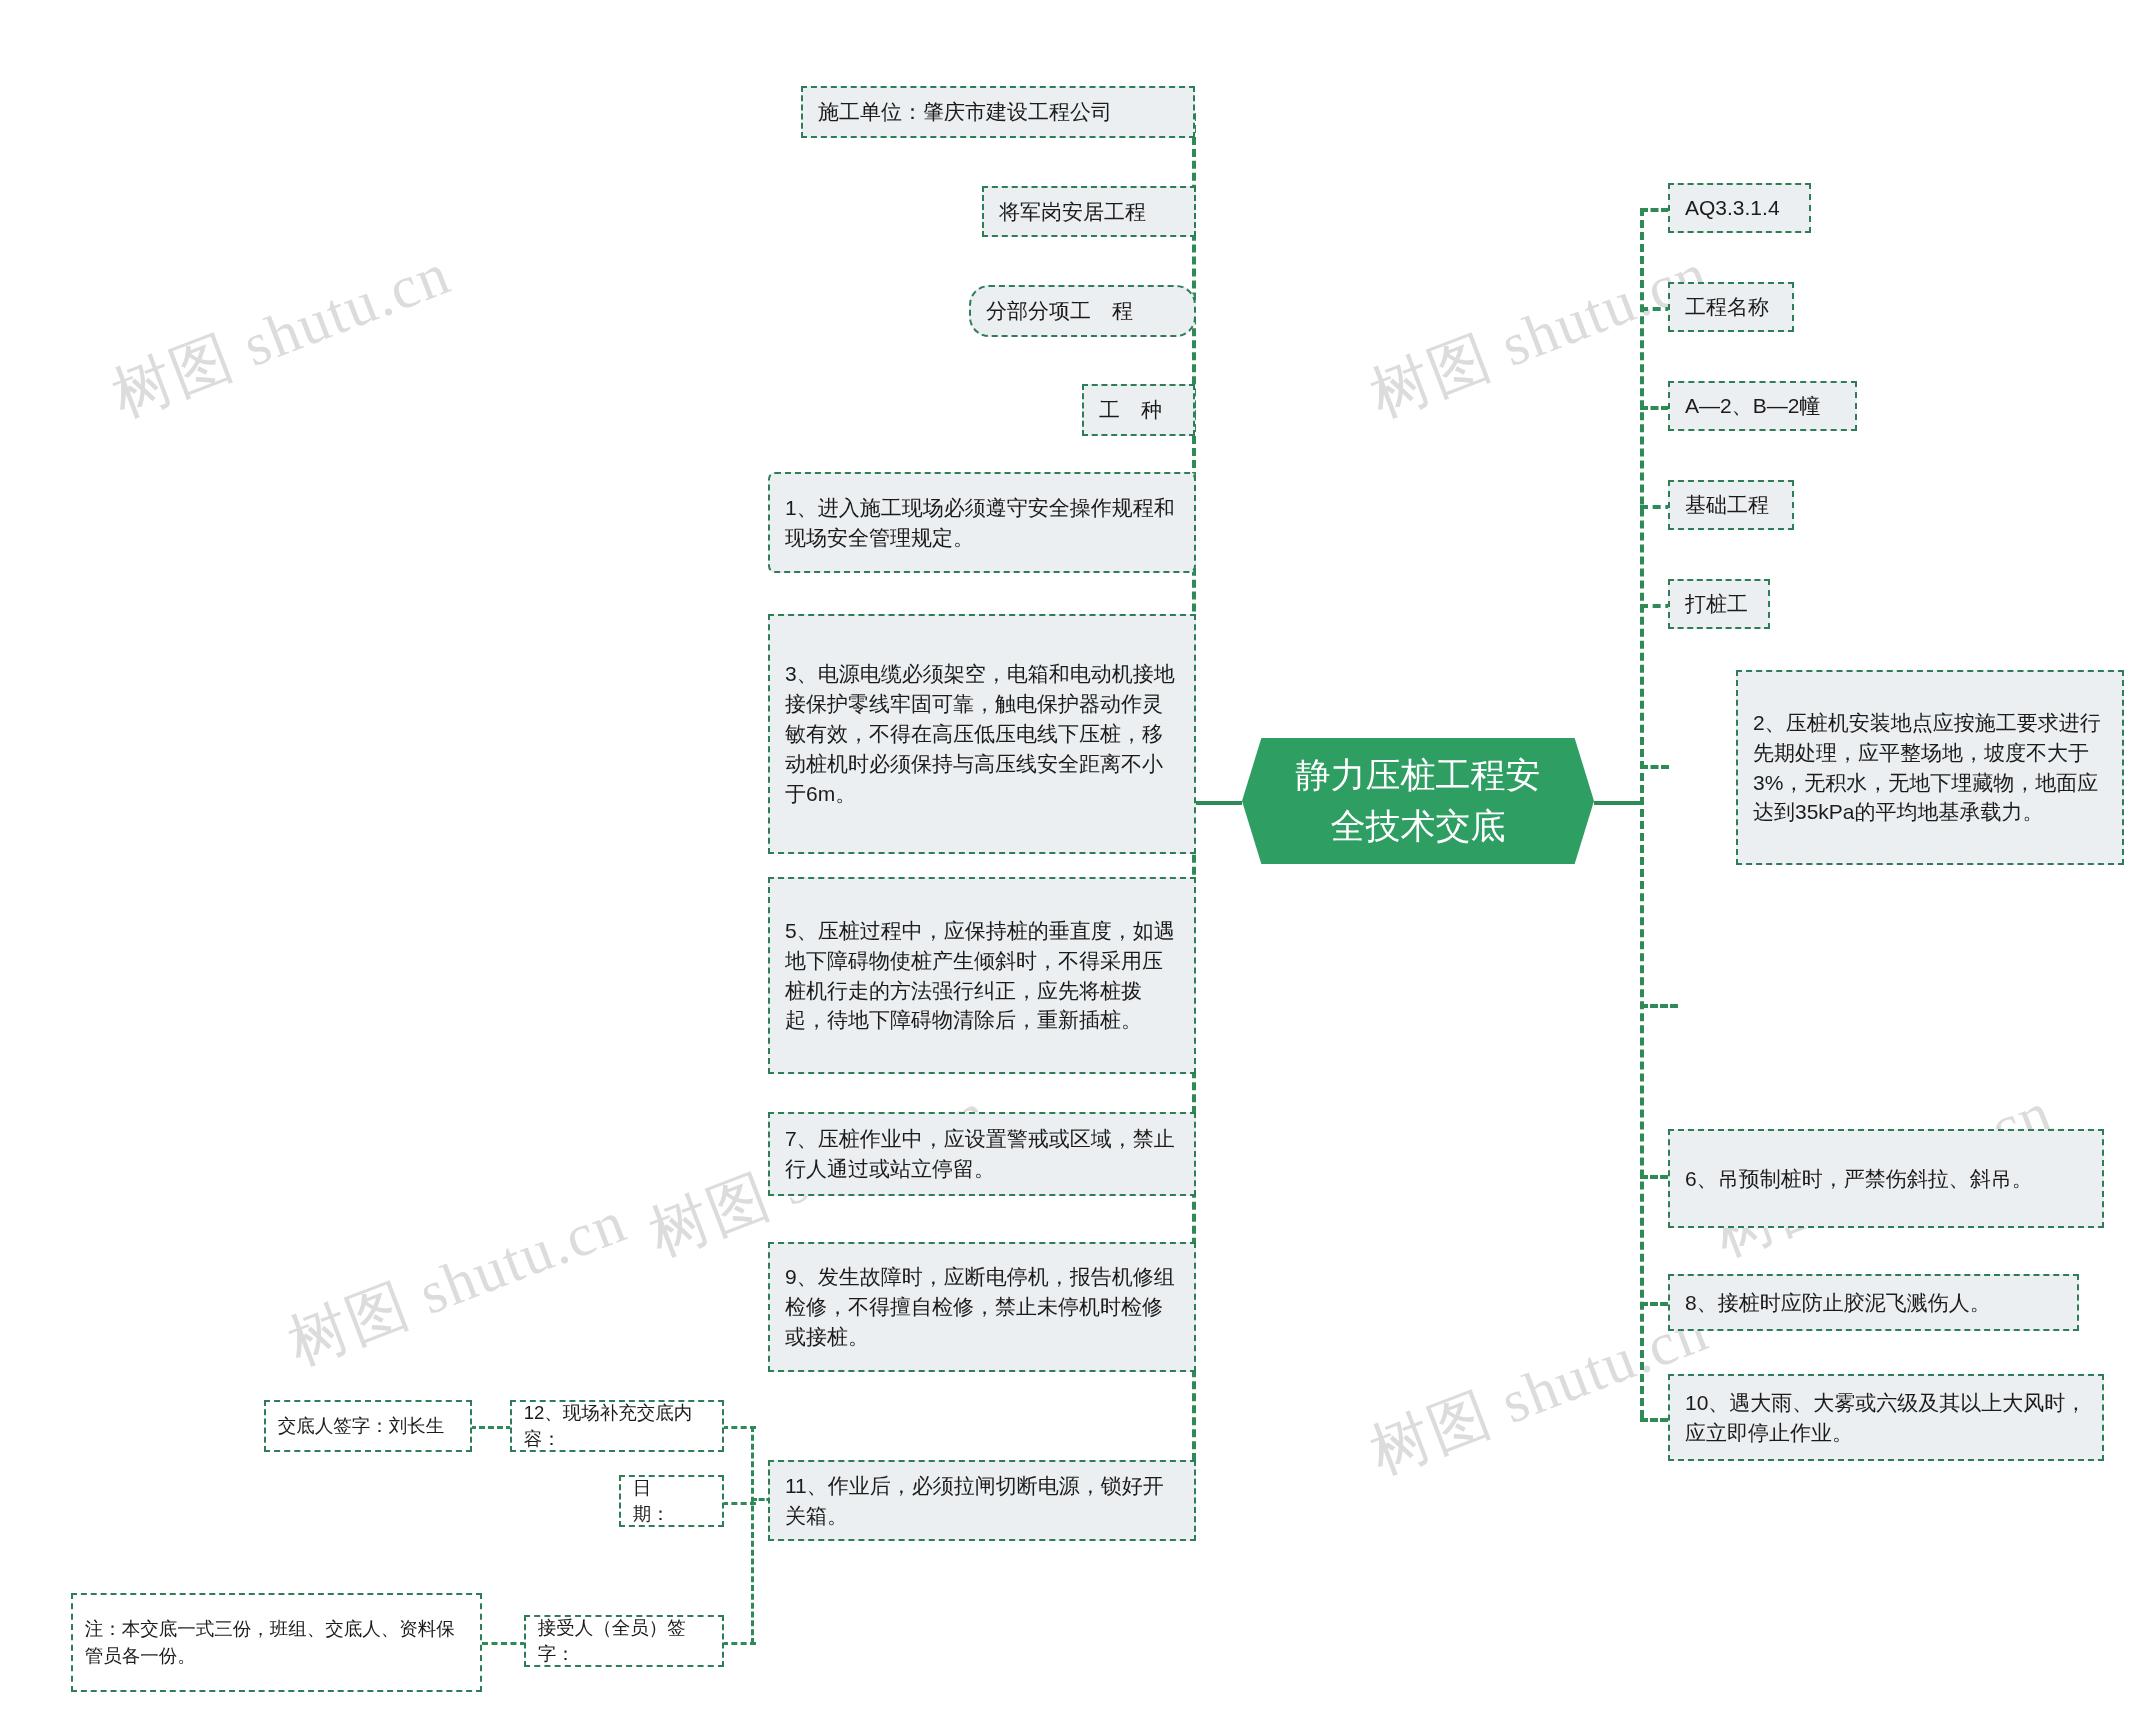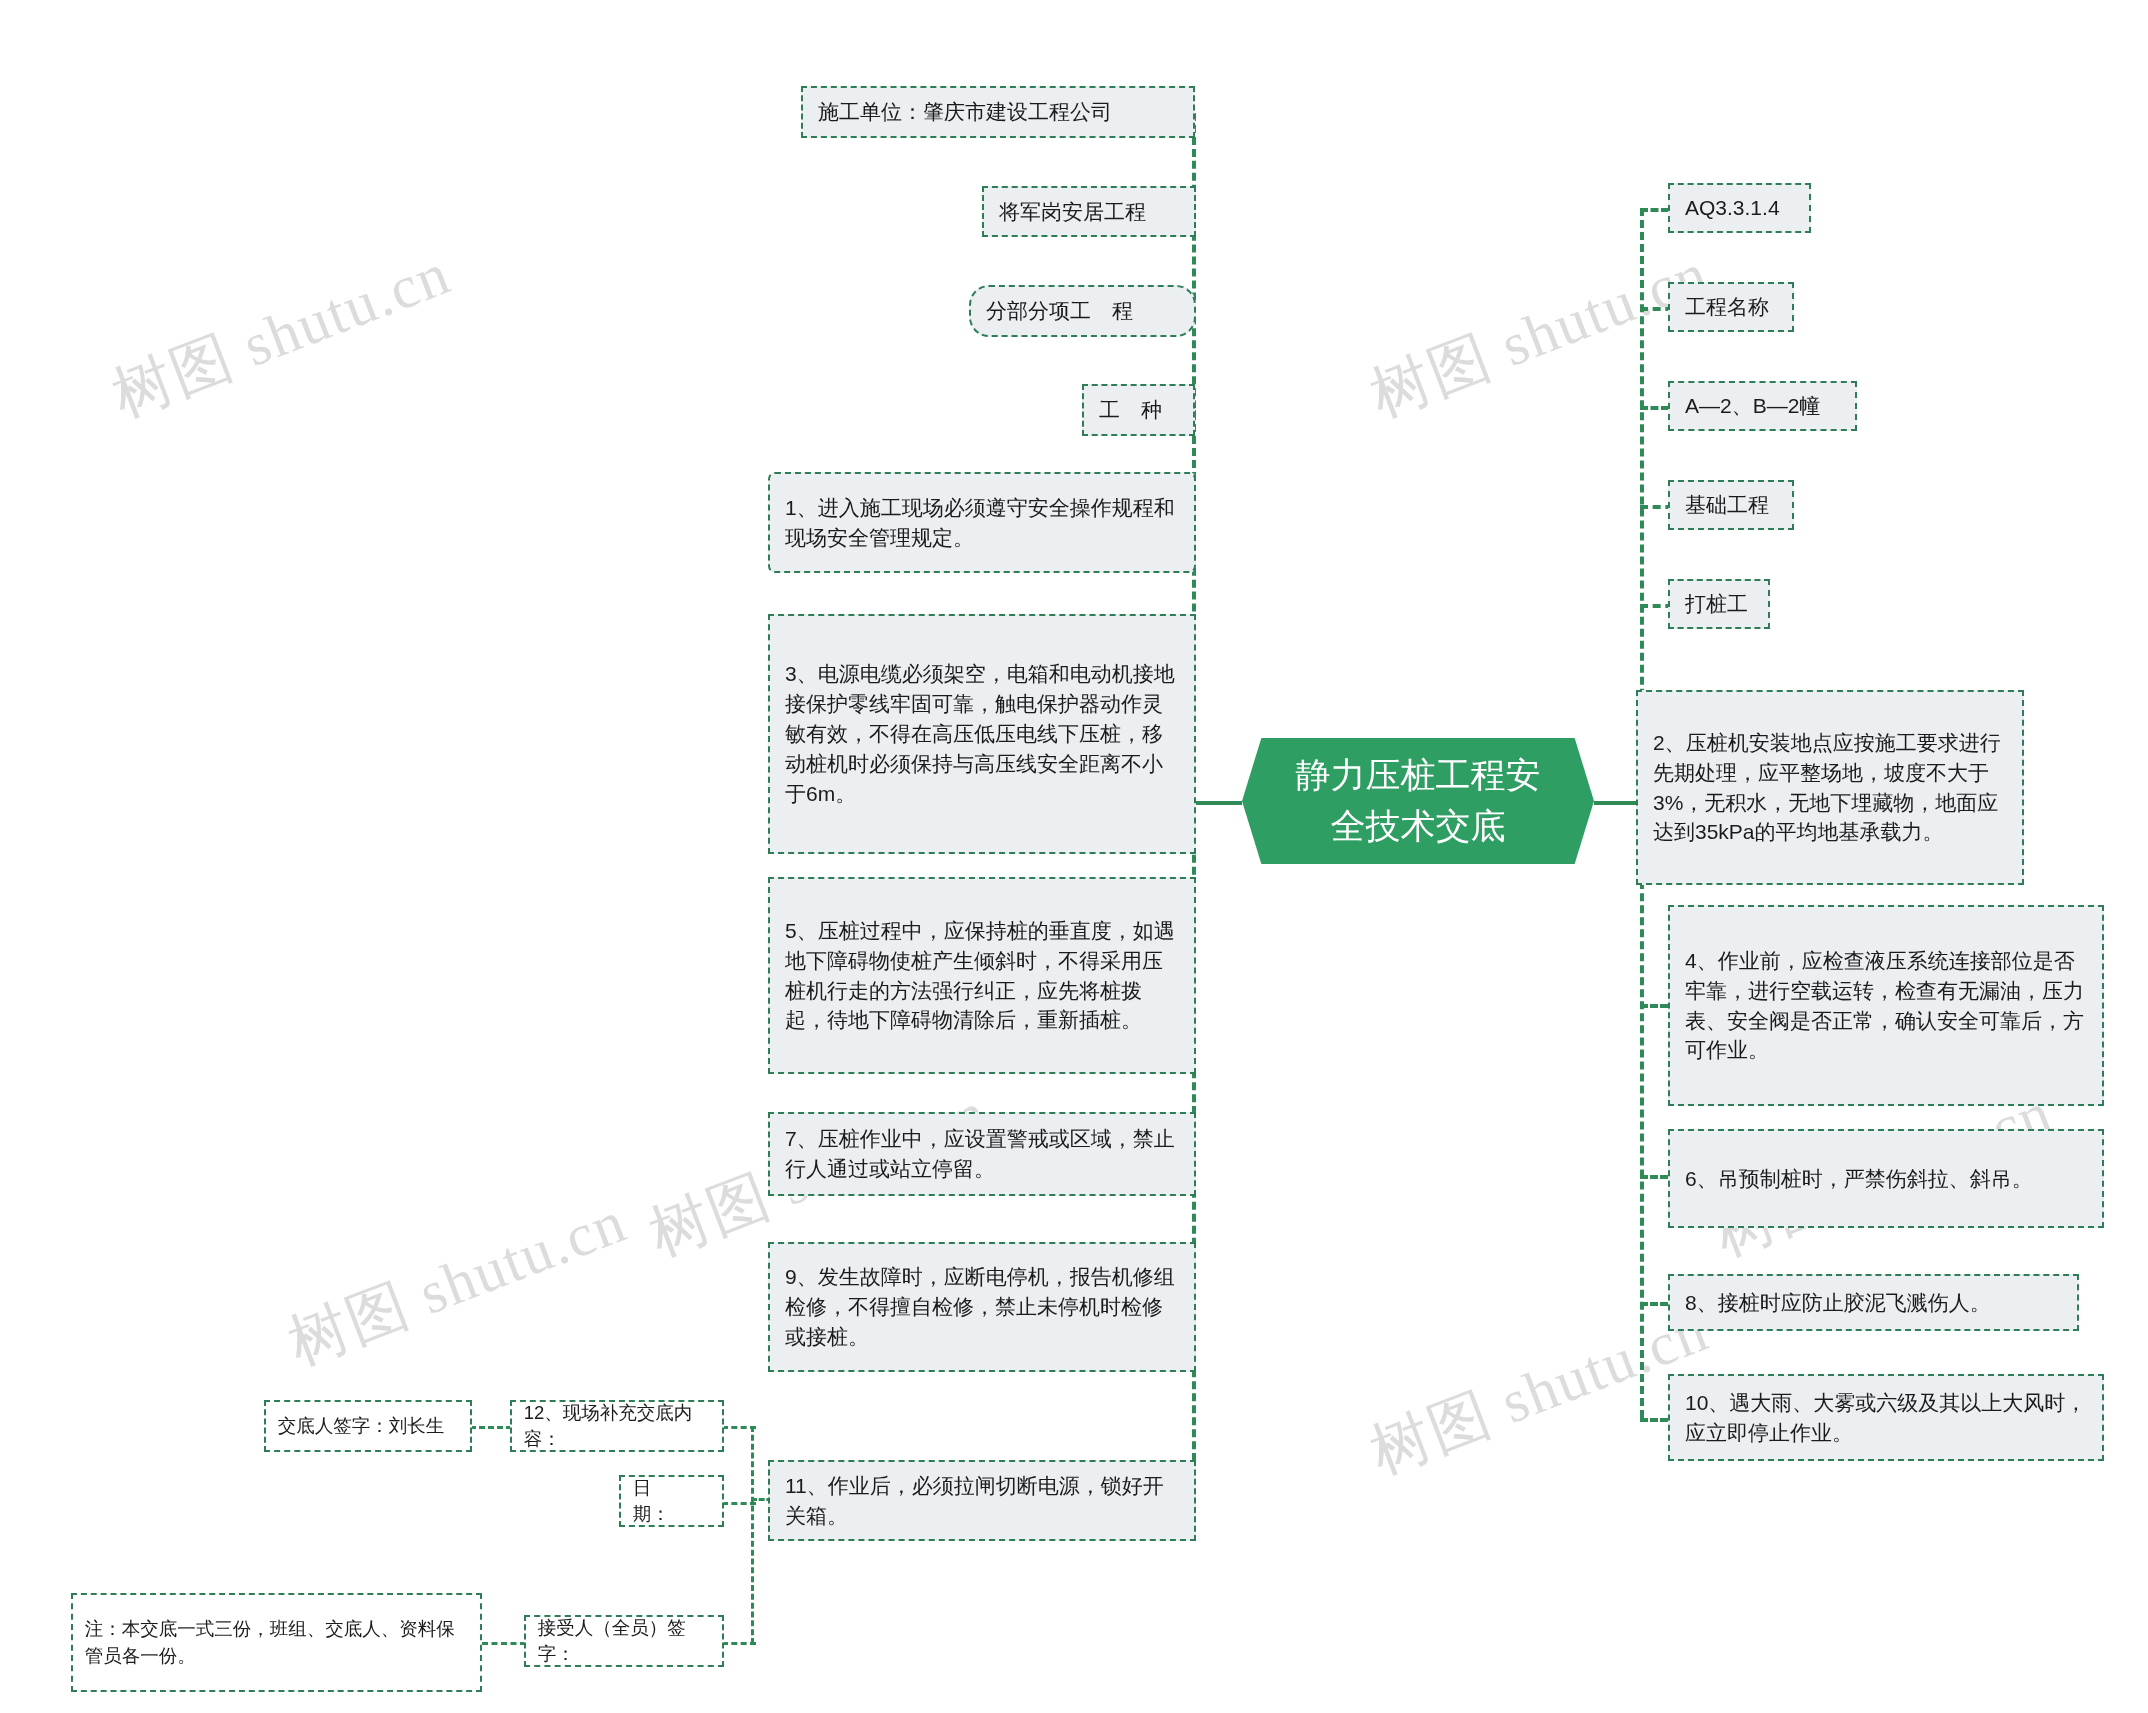--- a/index.html
+++ b/index.html
@@ -205,27 +205,24 @@
   </div>
 
   <div class="node" style="left:1668px;top:480px;width:126px;height:50px;">
     <span>基础工程</span>
   </div>
 
   <div class="node" style="left:1668px;top:579px;width:102px;height:50px;">
     <span>打桩工</span>
   </div>
 
-  <div class="node" style="left:1636px;top:670px;width:388px;height:195px;margin-top:20px;">
+  <div class="node" style="left:1736px;top:670px;width:388px;height:195px;">
     <span>2、压桩机安装地点应按施工要求进行先期处理，应平整场地，坡度不大于3%，无积水，无地下埋藏物，地面应达到35kPa的平均地基承载力。</span>
   </div>
 
-  <div class="node" style="left:1668px;top:905px;width:436px;height:201px;">
-    <span>4、作业前，应检查液压系统连接部位是否牢靠，进行空载运转，检查有无漏油，压力表、安全阀是否正常，确认安全可靠后，方可作业。</span>
-  </div>
 
   <div class="node" style="left:1668px;top:1129px;width:436px;height:99px;">
     <span>6、吊预制桩时，严禁伤斜拉、斜吊。</span>
   </div>
 
   <div class="node" style="left:1668px;top:1274px;width:411px;height:57px;">
     <span>8、接桩时应防止胶泥飞溅伤人。</span>
   </div>
 
   <div class="node" style="left:1668px;top:1374px;width:436px;height:87px;">

